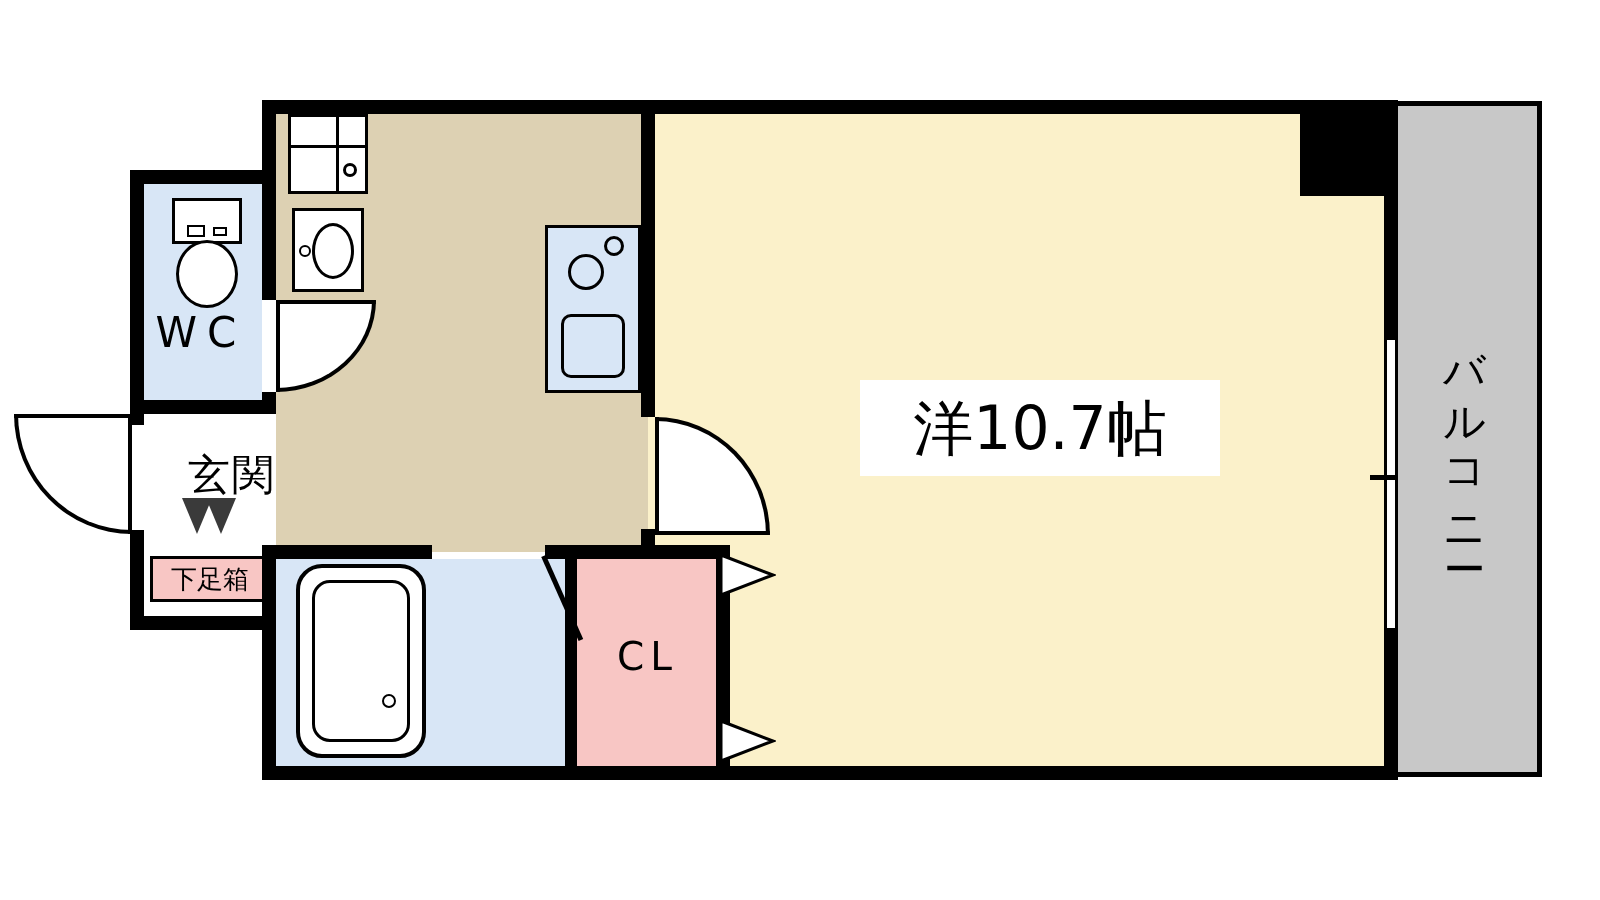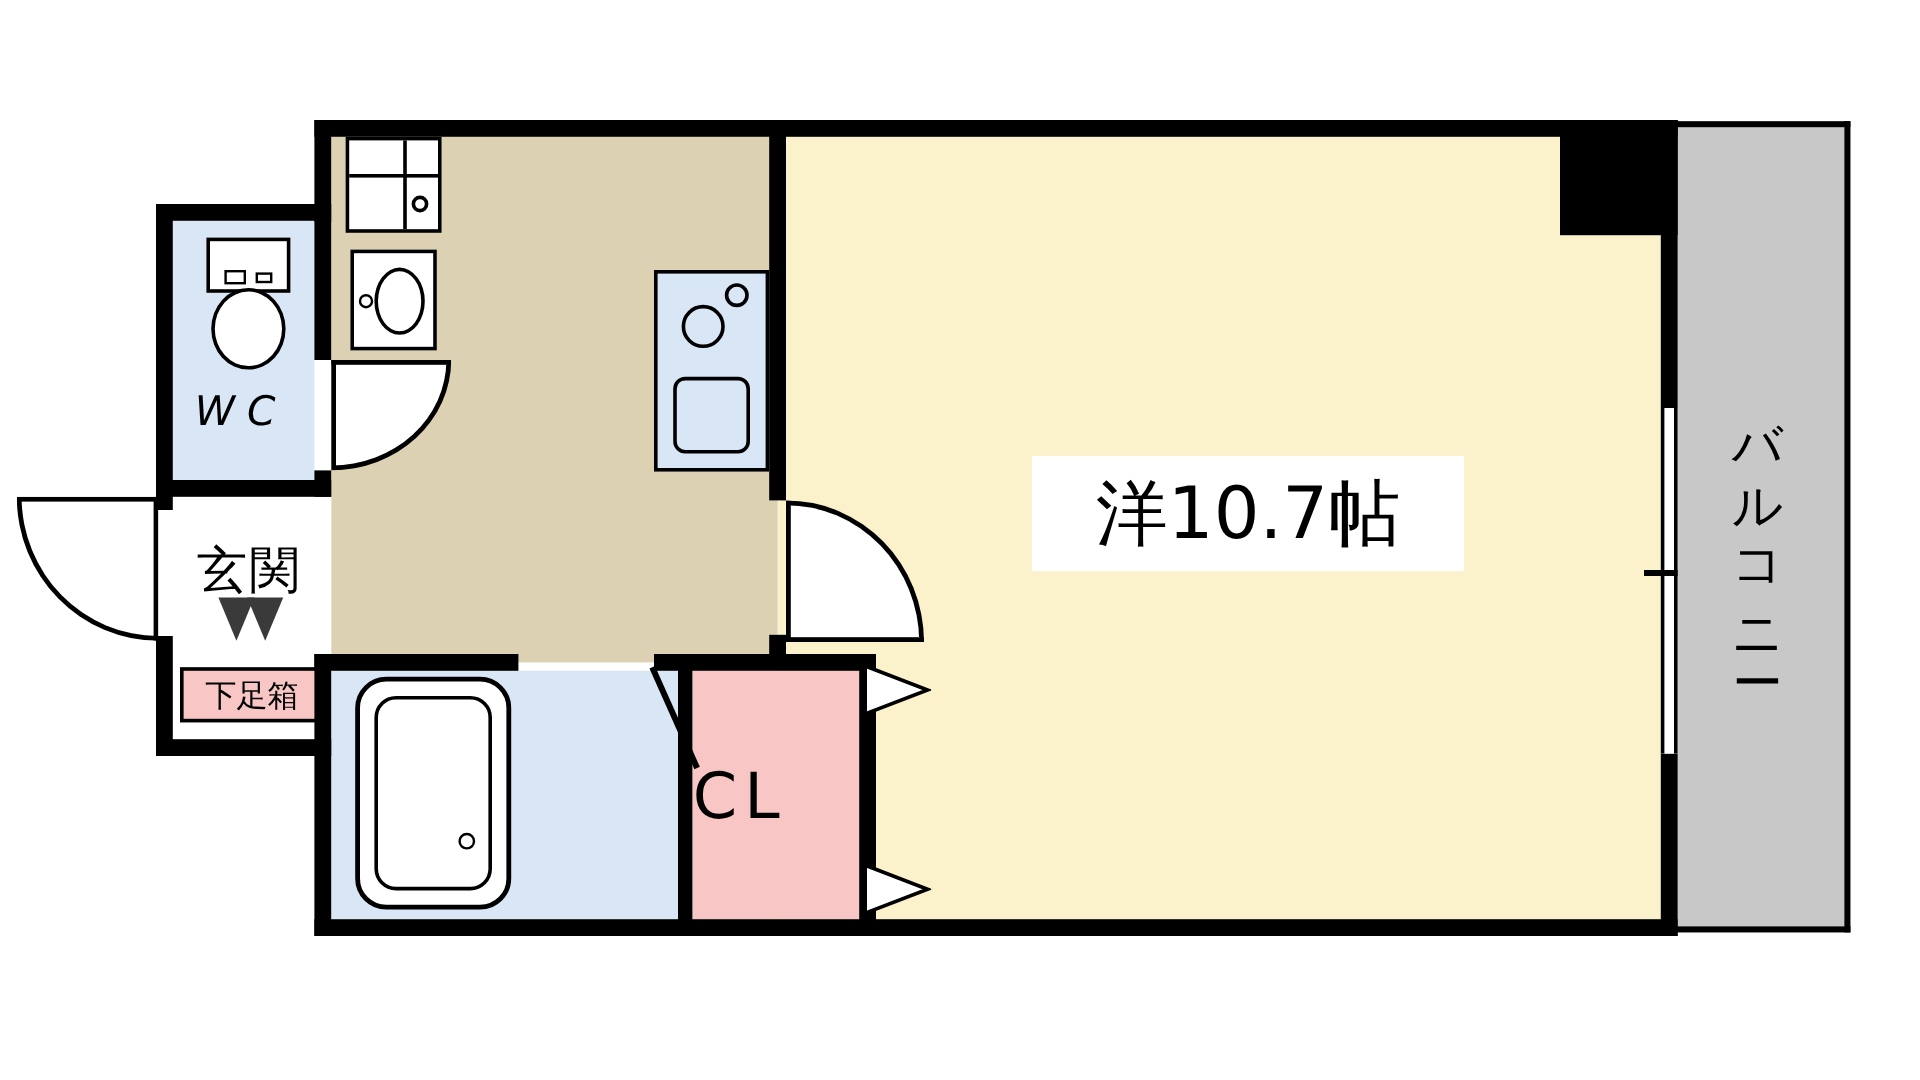--- a/index.html
+++ b/index.html
@@ -114,24 +114,24 @@
 
   <div class="abs" style="left:541px;top:556px;width:5px;height:92px;background:#000;transform-origin:50% 0;transform:rotate(-24deg);"></div>
 
   <svg class="abs" width="58" height="46" style="left:718px;top:552px;">
     <polygon points="3,3 55,23 3,43" fill="#ffffff" stroke="#000000" stroke-width="3"></polygon>
   </svg>
   <svg class="abs" width="58" height="46" style="left:718px;top:718px;">
     <polygon points="3,3 55,23 3,43" fill="#ffffff" stroke="#000000" stroke-width="3"></polygon>
   </svg>
 
-  <div class="label" style="left:140px;top:325px;width:122px;font-size:34px;letter-spacing:10px;font-style:italic;">WC</div>
+  <div class="label" style="left:140px;top:310px;width:122px;font-size:42px;letter-spacing:10px;">WC</div>
 
-  <div class="label" style="left:140px;top:452px;width:136px;font-size:42px;letter-spacing:2px;">玄関</div>
+  <div class="label" style="left:140px;top:452px;width:136px;font-size:42px;letter-spacing:2px;text-align:right;">玄関</div>
 
 
-  <div class="label" style="left:554px;top:636px;width:125px;font-size:53px;letter-spacing:6px;">CL</div>
+  <div class="label" style="left:585px;top:636px;width:125px;font-size:39px;letter-spacing:6px;">CL</div>
 
   <div class="abs" style="left:860px;top:380px;width:360px;height:96px;background:#fff;display:flex;align-items:center;justify-content:center;">
     <span class="label" style="position:static;font-size:60px;">洋10.7帖</span>
   </div>
 
 </div>
 
 </body></html>

